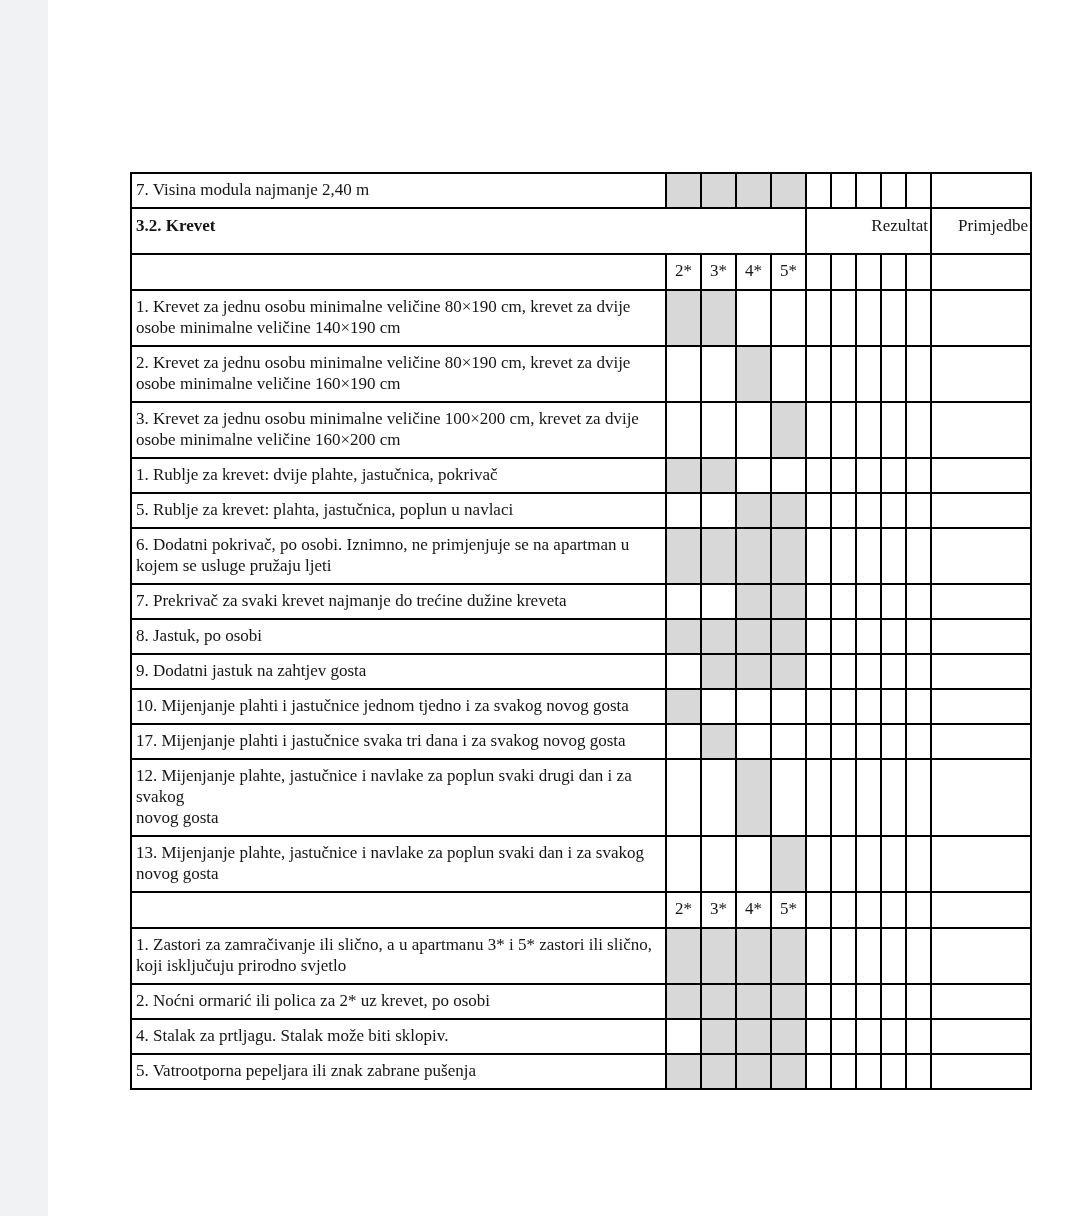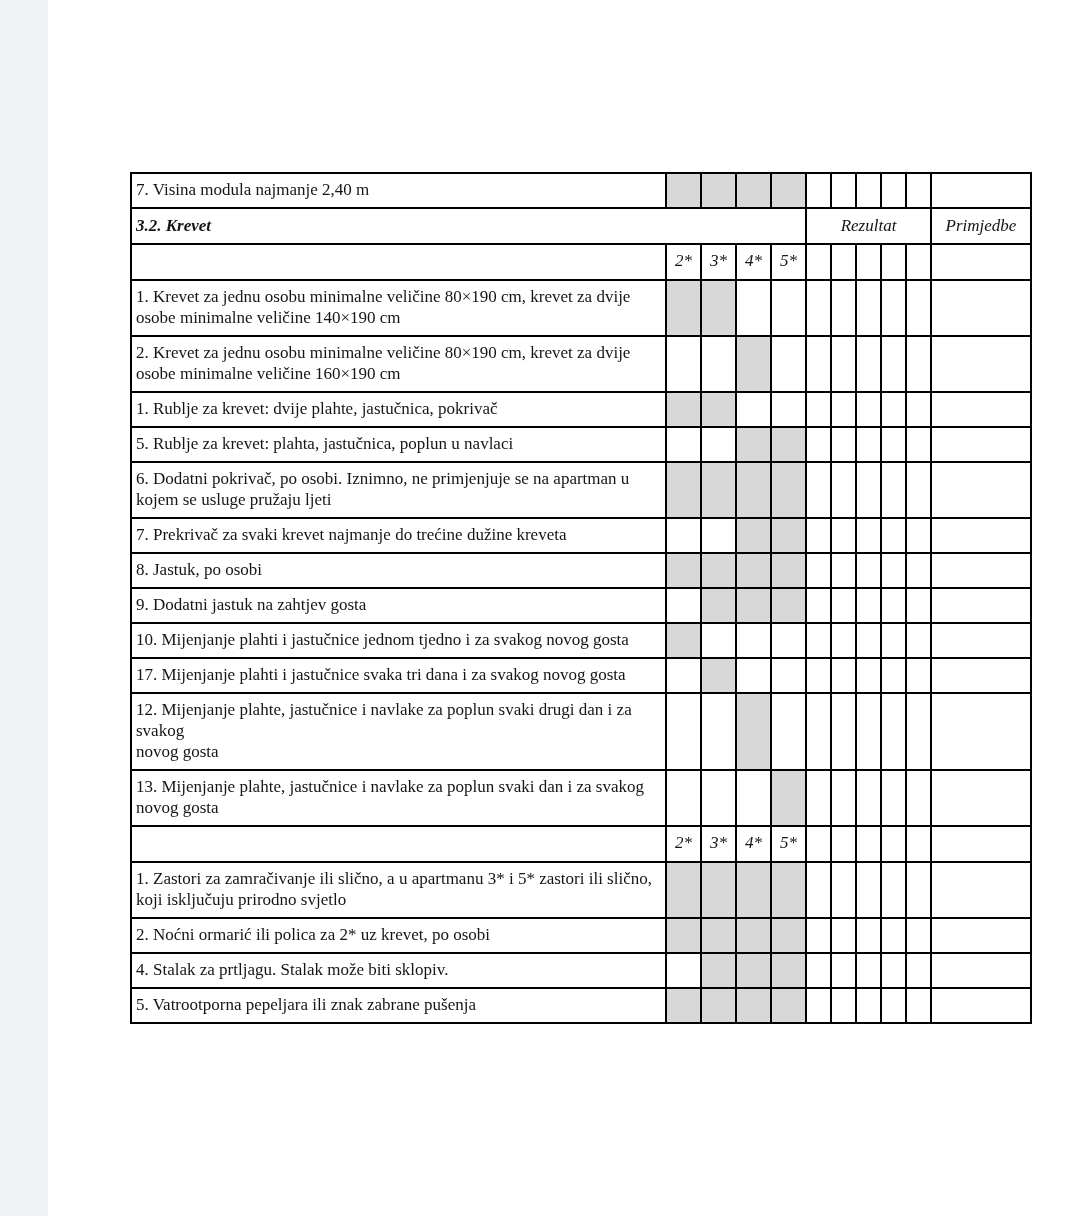--- a/index.html
+++ b/index.html
@@ -40,32 +40,32 @@
   }
   td.c-text {
     padding: 5px 6px 7px 4px;
     white-space: pre-wrap;
   }
   td.c-section {
     padding: 6px 6px 7px 4px;
     font-weight: bold;
   }
   td.c-center {
-    text-align: center;
+    text-align: right;
     vertical-align: middle;
-    padding: 6px 2px 7px 2px;
+    padding: 6px 2px 17px 2px;
   }
   td.c-star {
     text-align: center;
     vertical-align: middle;
     padding: 5px 0 7px 0;
   }
   td.c-box { padding: 0; }
   td.shaded { background: var(--shade, #d8d8d8); }
-  tr.r-head td { height: 36px; font-style: italic; }
+  tr.r-head td { height: 36px; }
   tr.r-item td { height: 34px; }
 </style>
 </head>
 <body>
 
 <div class="gutter"></div>
 
 <div class="page">
   <table class="req">
     <colgroup>
@@ -133,20 +133,33 @@
           <td class="c-box shaded"></td>
           <td class="c-box"></td>
           <td class="c-box"></td>
           <td class="c-box"></td>
           <td class="c-box"></td>
           <td class="c-box"></td>
           <td class="c-box"></td>
           <td class="c-box"></td>
         </tr>
         <tr class="r-item">
+          <td class="c-text">3. Krevet za jednu osobu minimalne veličine 100×200 cm, krevet za dvije osobe minimalne veličine 160×200 cm</td>
+          <td class="c-box"></td>
+          <td class="c-box"></td>
+          <td class="c-box"></td>
+          <td class="c-box shaded"></td>
+          <td class="c-box"></td>
+          <td class="c-box"></td>
+          <td class="c-box"></td>
+          <td class="c-box"></td>
+          <td class="c-box"></td>
+          <td class="c-box"></td>
+        </tr>
+        <tr class="r-item">
           <td class="c-text">1. Rublje za krevet: dvije plahte, jastučnica, pokrivač</td>
           <td class="c-box shaded"></td>
           <td class="c-box shaded"></td>
           <td class="c-box"></td>
           <td class="c-box"></td>
           <td class="c-box"></td>
           <td class="c-box"></td>
           <td class="c-box"></td>
           <td class="c-box"></td>
           <td class="c-box"></td>

